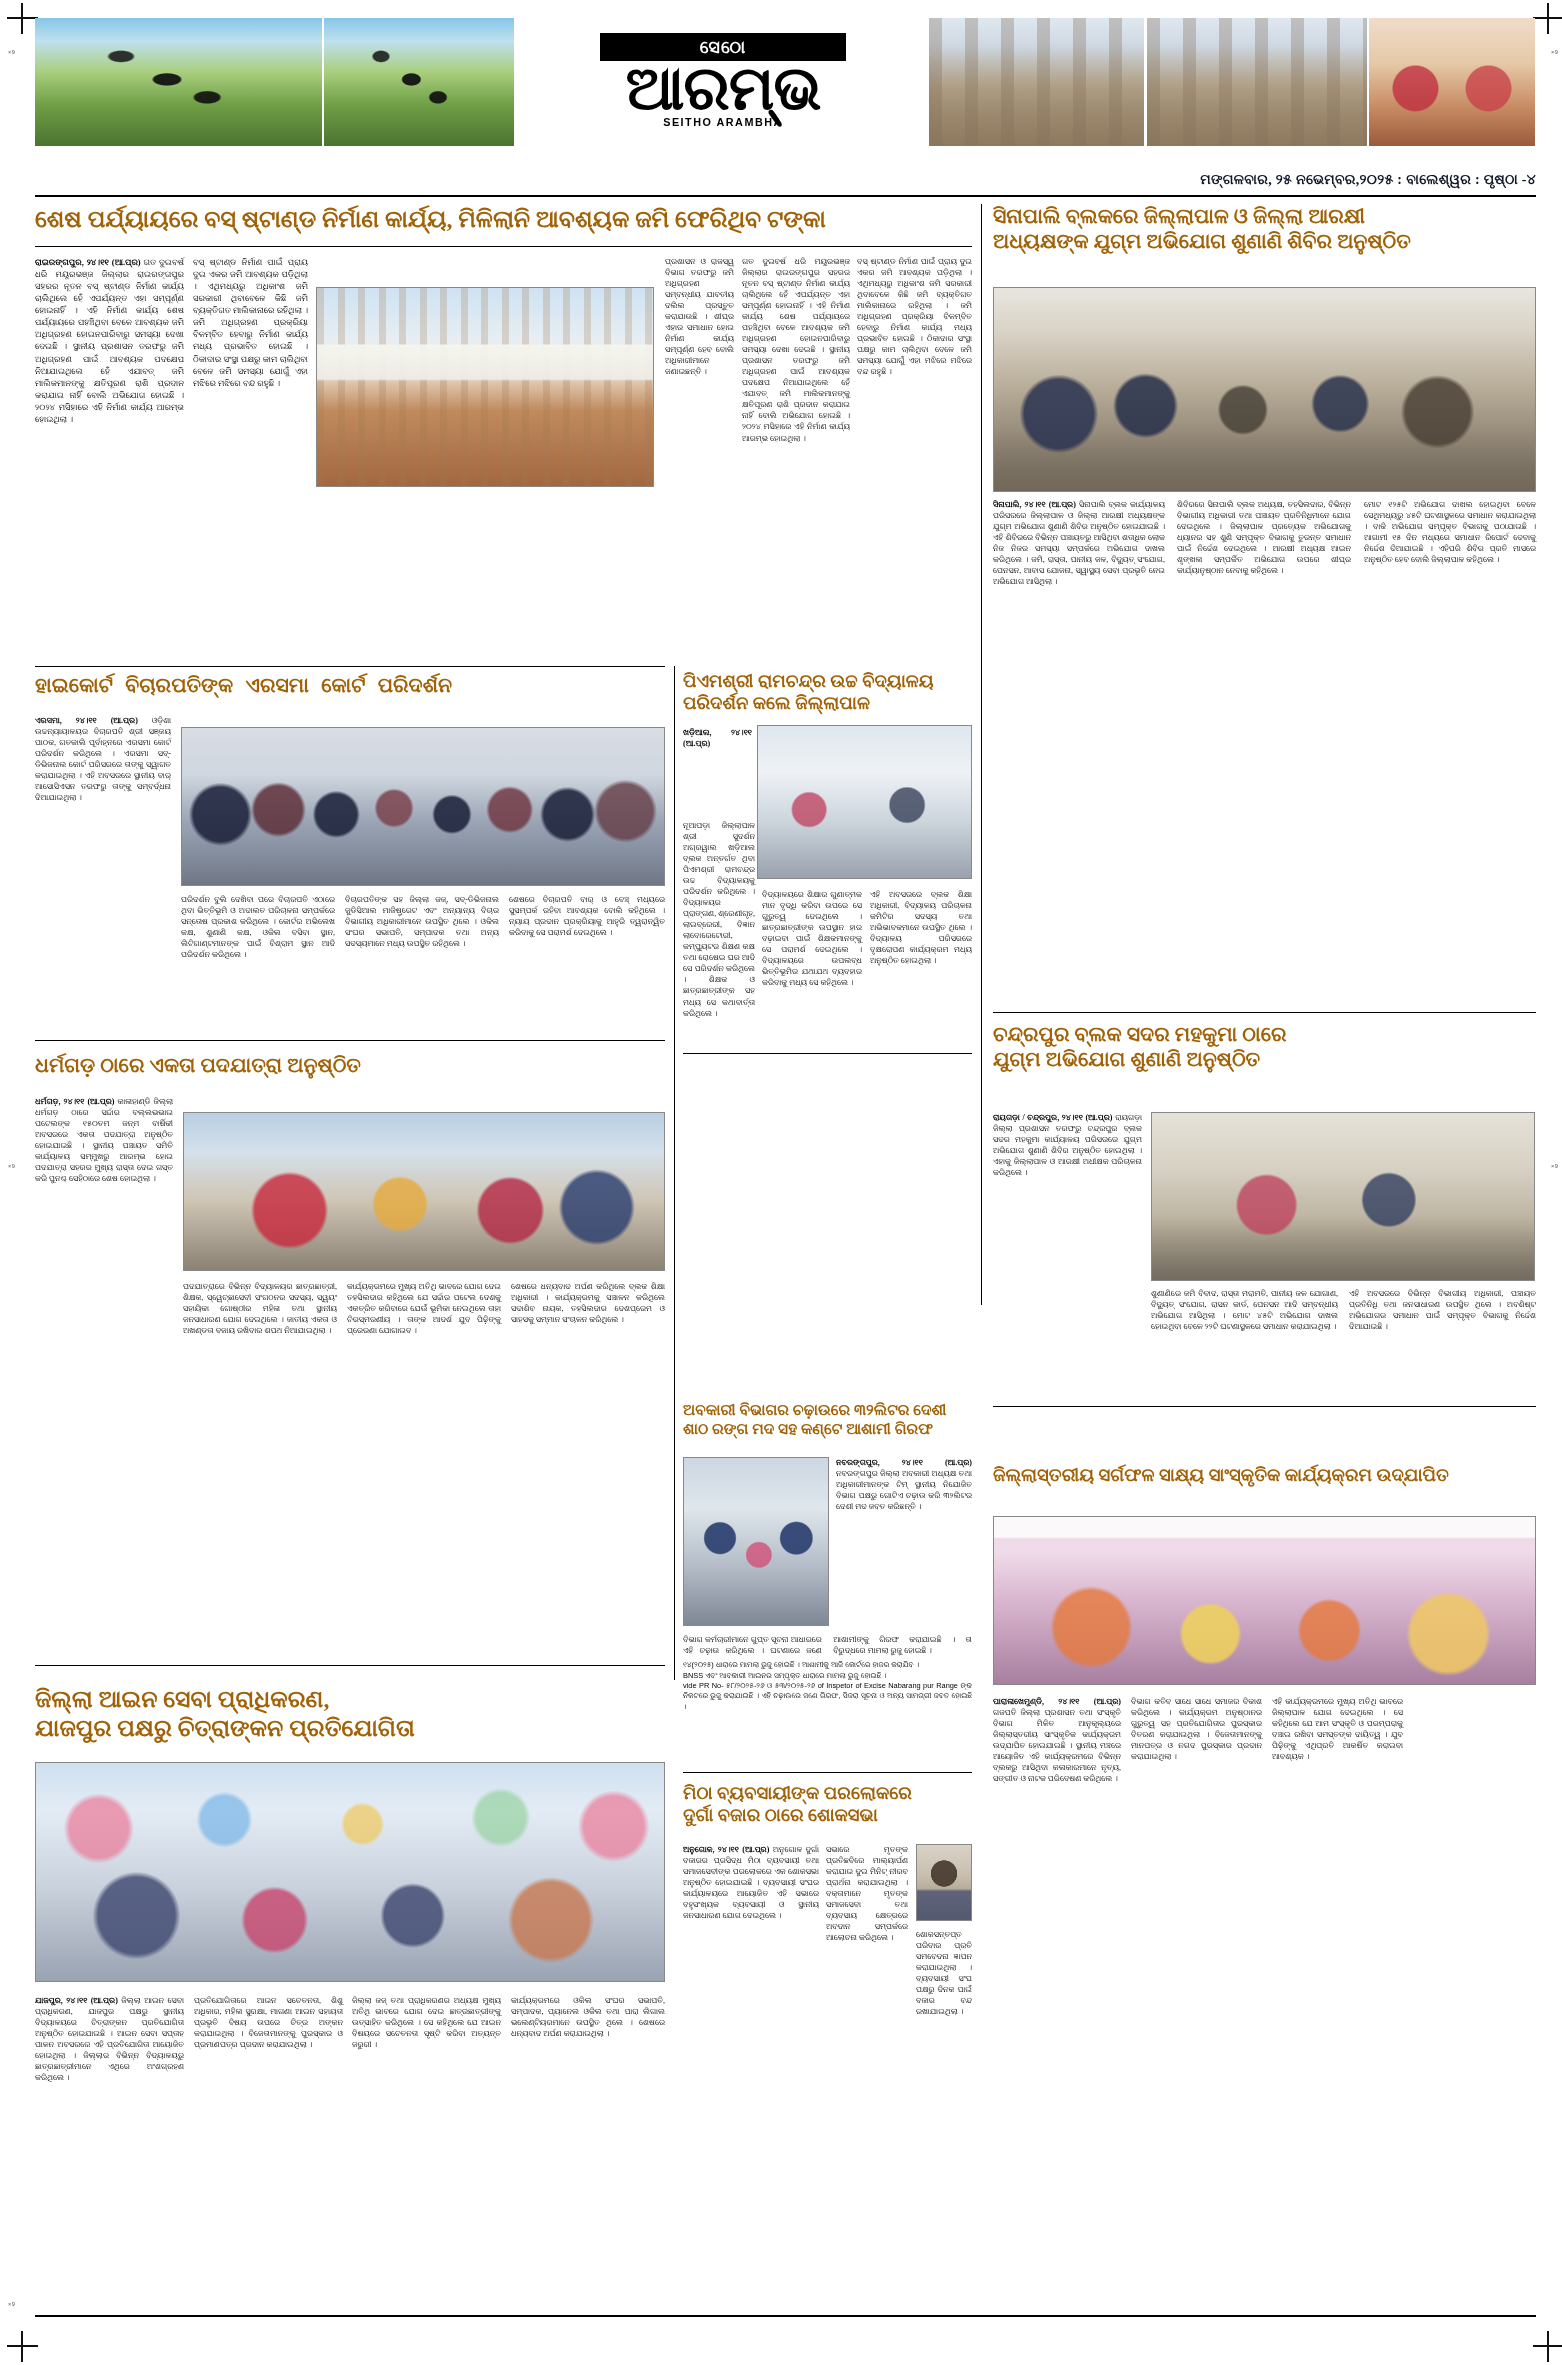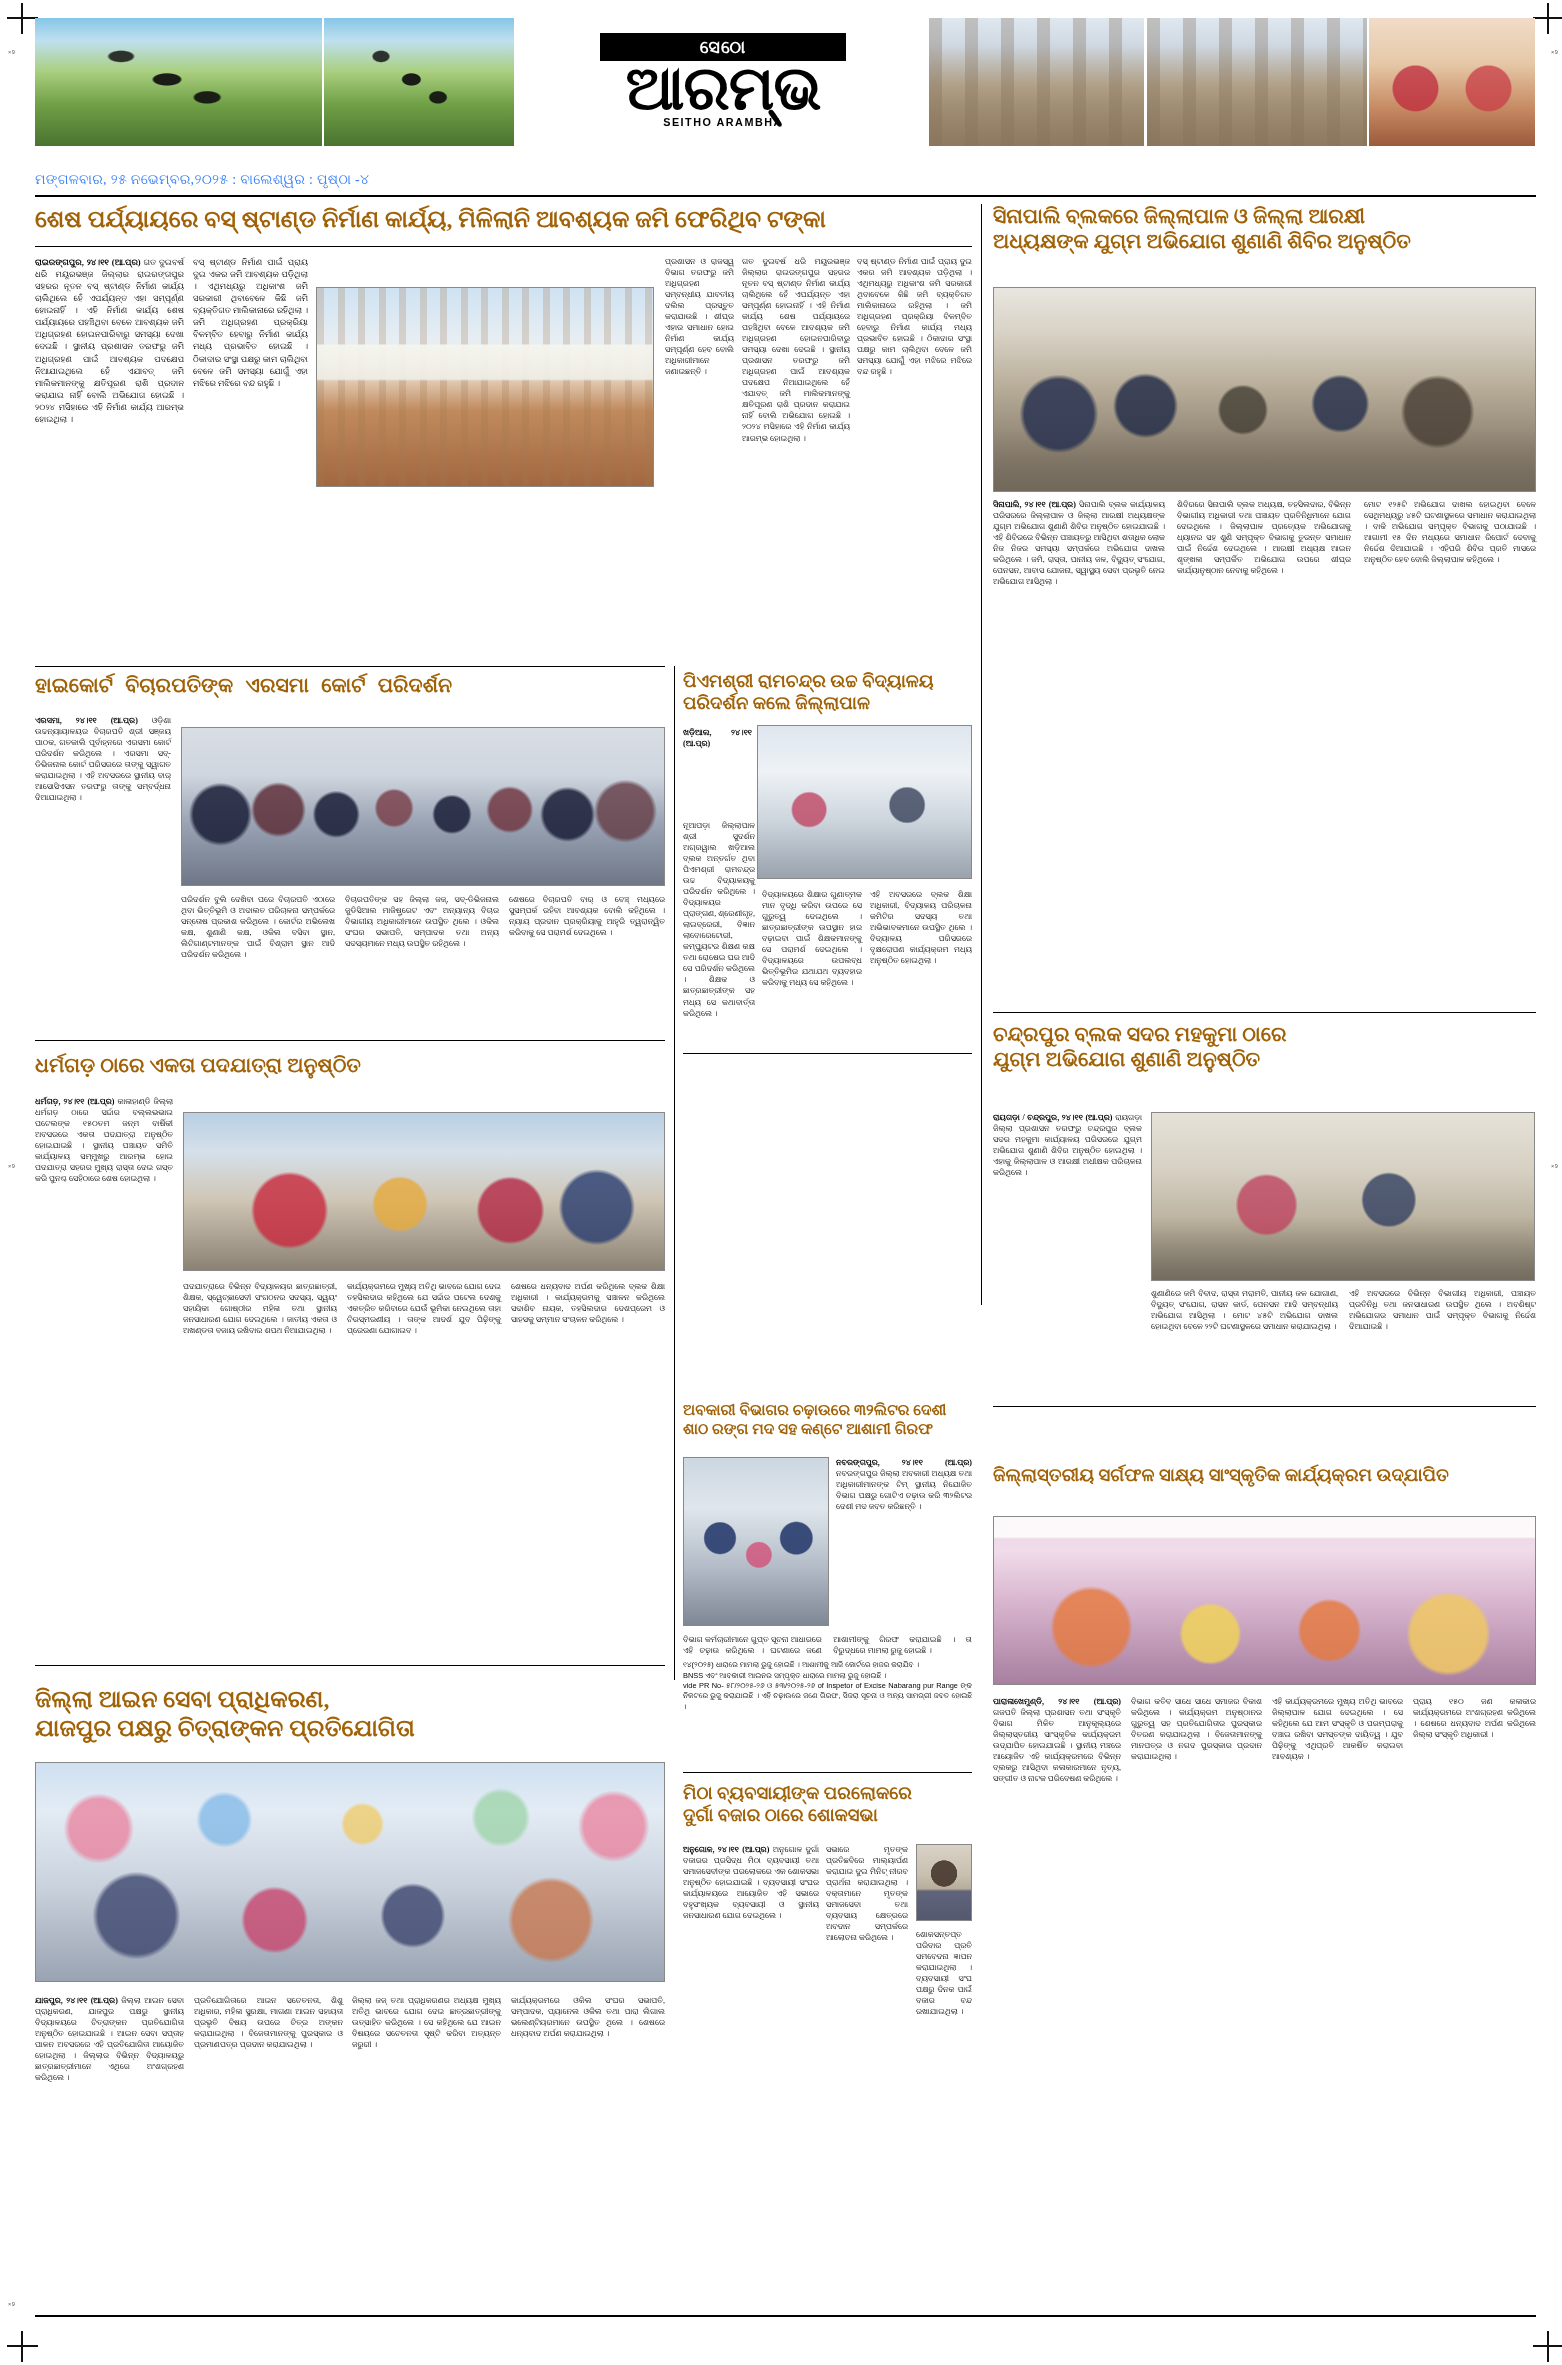--- a/index.html
+++ b/index.html
@@ -47,21 +47,21 @@
     letter-spacing:-1px; margin-top:-2px;
     font-family:"Liberation Serif", serif;
   }
   .mh-eng {
     font-size:10.8px; font-weight:bold; letter-spacing:1.5px; color:#000;
     font-family:"Liberation Sans", sans-serif; margin-top:-3.1px;
   }
 
   .dateline {
     position:absolute; left:31px; top:172px; width:1501px;
-    text-align:left; font-size:14px; font-weight:normal; color:#3b82f6;
+    text-align:right; font-size:14px; font-weight:bold; color:#0f172a;
     letter-spacing:0.3px;
   }
   .rule-top { position:absolute; left:31px; top:195px; width:1501px; height:1.5px; background:#000; }
 
   
   .col { position:absolute; }
   .vrule { position:absolute; width:1px; background:#000; }
   .hrule { position:absolute; height:1px; background:#000; }
 
   .hl {
@@ -343,23 +343,20 @@
   <div class="col" style="left:989px; top:1696px; width:128px; height:604px;">
     <div class="body-txt tight"><span class="dateloc">ପାରାଳାଖେମୁଣ୍ଡି, ୨୪।୧୧ (ଆ.ପ୍ର)</span>
       <span>ଗଜପତି ଜିଲ୍ଲା ପ୍ରଶାସନ ତଥା ସଂସ୍କୃତି ବିଭାଗ ମିଳିତ ଆନୁକୂଲ୍ୟରେ ଜିଲ୍ଲାସ୍ତରୀୟ ସାଂସ୍କୃତିକ କାର୍ଯ୍ୟକ୍ରମ ଉଦ୍‌ଯାପିତ ହୋଇଯାଇଛି । ସ୍ଥାନୀୟ ମଞ୍ଚରେ ଆୟୋଜିତ ଏହି କାର୍ଯ୍ୟକ୍ରମରେ ବିଭିନ୍ନ ବ୍ଲକରୁ ଆସିଥିବା କଳାକାରମାନେ ନୃତ୍ୟ, ସଙ୍ଗୀତ ଓ ନାଟକ ପରିବେଷଣ କରିଥିଲେ ।</span></div>
   </div>
   <div class="col" style="left:1268px; top:1696px; width:131px; height:604px;">
     <div class="body-txt tight">ଏହି କାର୍ଯ୍ୟକ୍ରମରେ ମୁଖ୍ୟ ଅତିଥି ଭାବରେ ଜିଲ୍ଲାପାଳ ଯୋଗ ଦେଇଥିଲେ । ସେ କହିଥିଲେ ଯେ ଆମ ସଂସ୍କୃତି ଓ ପରମ୍ପରାକୁ ବଞ୍ଚାଇ ରଖିବା ସମସ୍ତଙ୍କ ଦାୟିତ୍ୱ । ଯୁବ ପିଢ଼ିଙ୍କୁ ଏଥିପ୍ରତି ଆକର୍ଷିତ କରାଇବା ଆବଶ୍ୟକ ।</div>
   </div>
   <div class="col" style="left:1127px; top:1696px; width:131px; height:604px;">
     <div class="body-txt tight">ବିଭାଗ କତିବ ସାଧେ ସାଧେ ସମାଜର ବିକାଶ କରିଥିଲେ । କାର୍ଯ୍ୟକ୍ରମ ଅନୁଷ୍ଠାନର ଗୁରୁତ୍ୱ ସହ ପ୍ରତିଯୋଗିତାର ପୁରସ୍କାର ବିତରଣ କରାଯାଇଥିଲା । ବିଜେତାମାନଙ୍କୁ ମାନପତ୍ର ଓ ନଗଦ ପୁରସ୍କାର ପ୍ରଦାନ କରାଯାଇଥିଲା ।</div>
   </div>
-  <div class="col" style="left:1409px; top:1696px; width:123px; height:604px;">
-    <div class="body-txt tight">ପ୍ରାୟ ୧୫୦ ଜଣ କଳାକାର କାର୍ଯ୍ୟକ୍ରମରେ ଅଂଶଗ୍ରହଣ କରିଥିଲେ । ଶେଷରେ ଧନ୍ୟବାଦ ଅର୍ପଣ କରିଥିଲେ ଜିଲ୍ଲା ସଂସ୍କୃତି ଅଧିକାରୀ ।</div>
-  </div>
 
   <div class="hrule" style="left:31px; top:666px; width:630px;"></div>
   <div class="col" style="left:31px; top:674px; width:630px;font-family:Liberation Mono, monospace;">
     <div class="hl hl-lg">ହାଇକୋର୍ଟ ବିଚାରପତିଙ୍କ ଏରସମା କୋର୍ଟ ପରିଦର୍ଶନ</div>
   </div>
 
   <div class="col" style="left:31px; top:715px; width:136px; height:318px;">
     <div class="body-txt tight"><span class="dateloc">ଏରସମା, ୨୪।୧୧ (ଆ.ପ୍ର)</span>
       <span>ଓଡ଼ିଶା ଉଚ୍ଚନ୍ୟାୟାଳୟର ବିଚାରପତି ଶ୍ରୀ ସଞ୍ଜୟ ପାଠକ, ଗତକାଲି ପୂର୍ବାହ୍ନରେ ଏରସମା କୋର୍ଟ ପରିଦର୍ଶନ କରିଥିଲେ । ଏରସମା ସବ୍-ଡିଭିଜନାଲ କୋର୍ଟ ପରିସରରେ ତାଙ୍କୁ ସ୍ୱାଗତ କରାଯାଇଥିଲା । ଏହି ଅବସରରେ ସ୍ଥାନୀୟ ବାର୍ ଆସୋସିଏସନ ତରଫରୁ ତାଙ୍କୁ ସମ୍ବର୍ଦ୍ଧନା ଦିଆଯାଇଥିଲା ।</span></div>
   </div>

